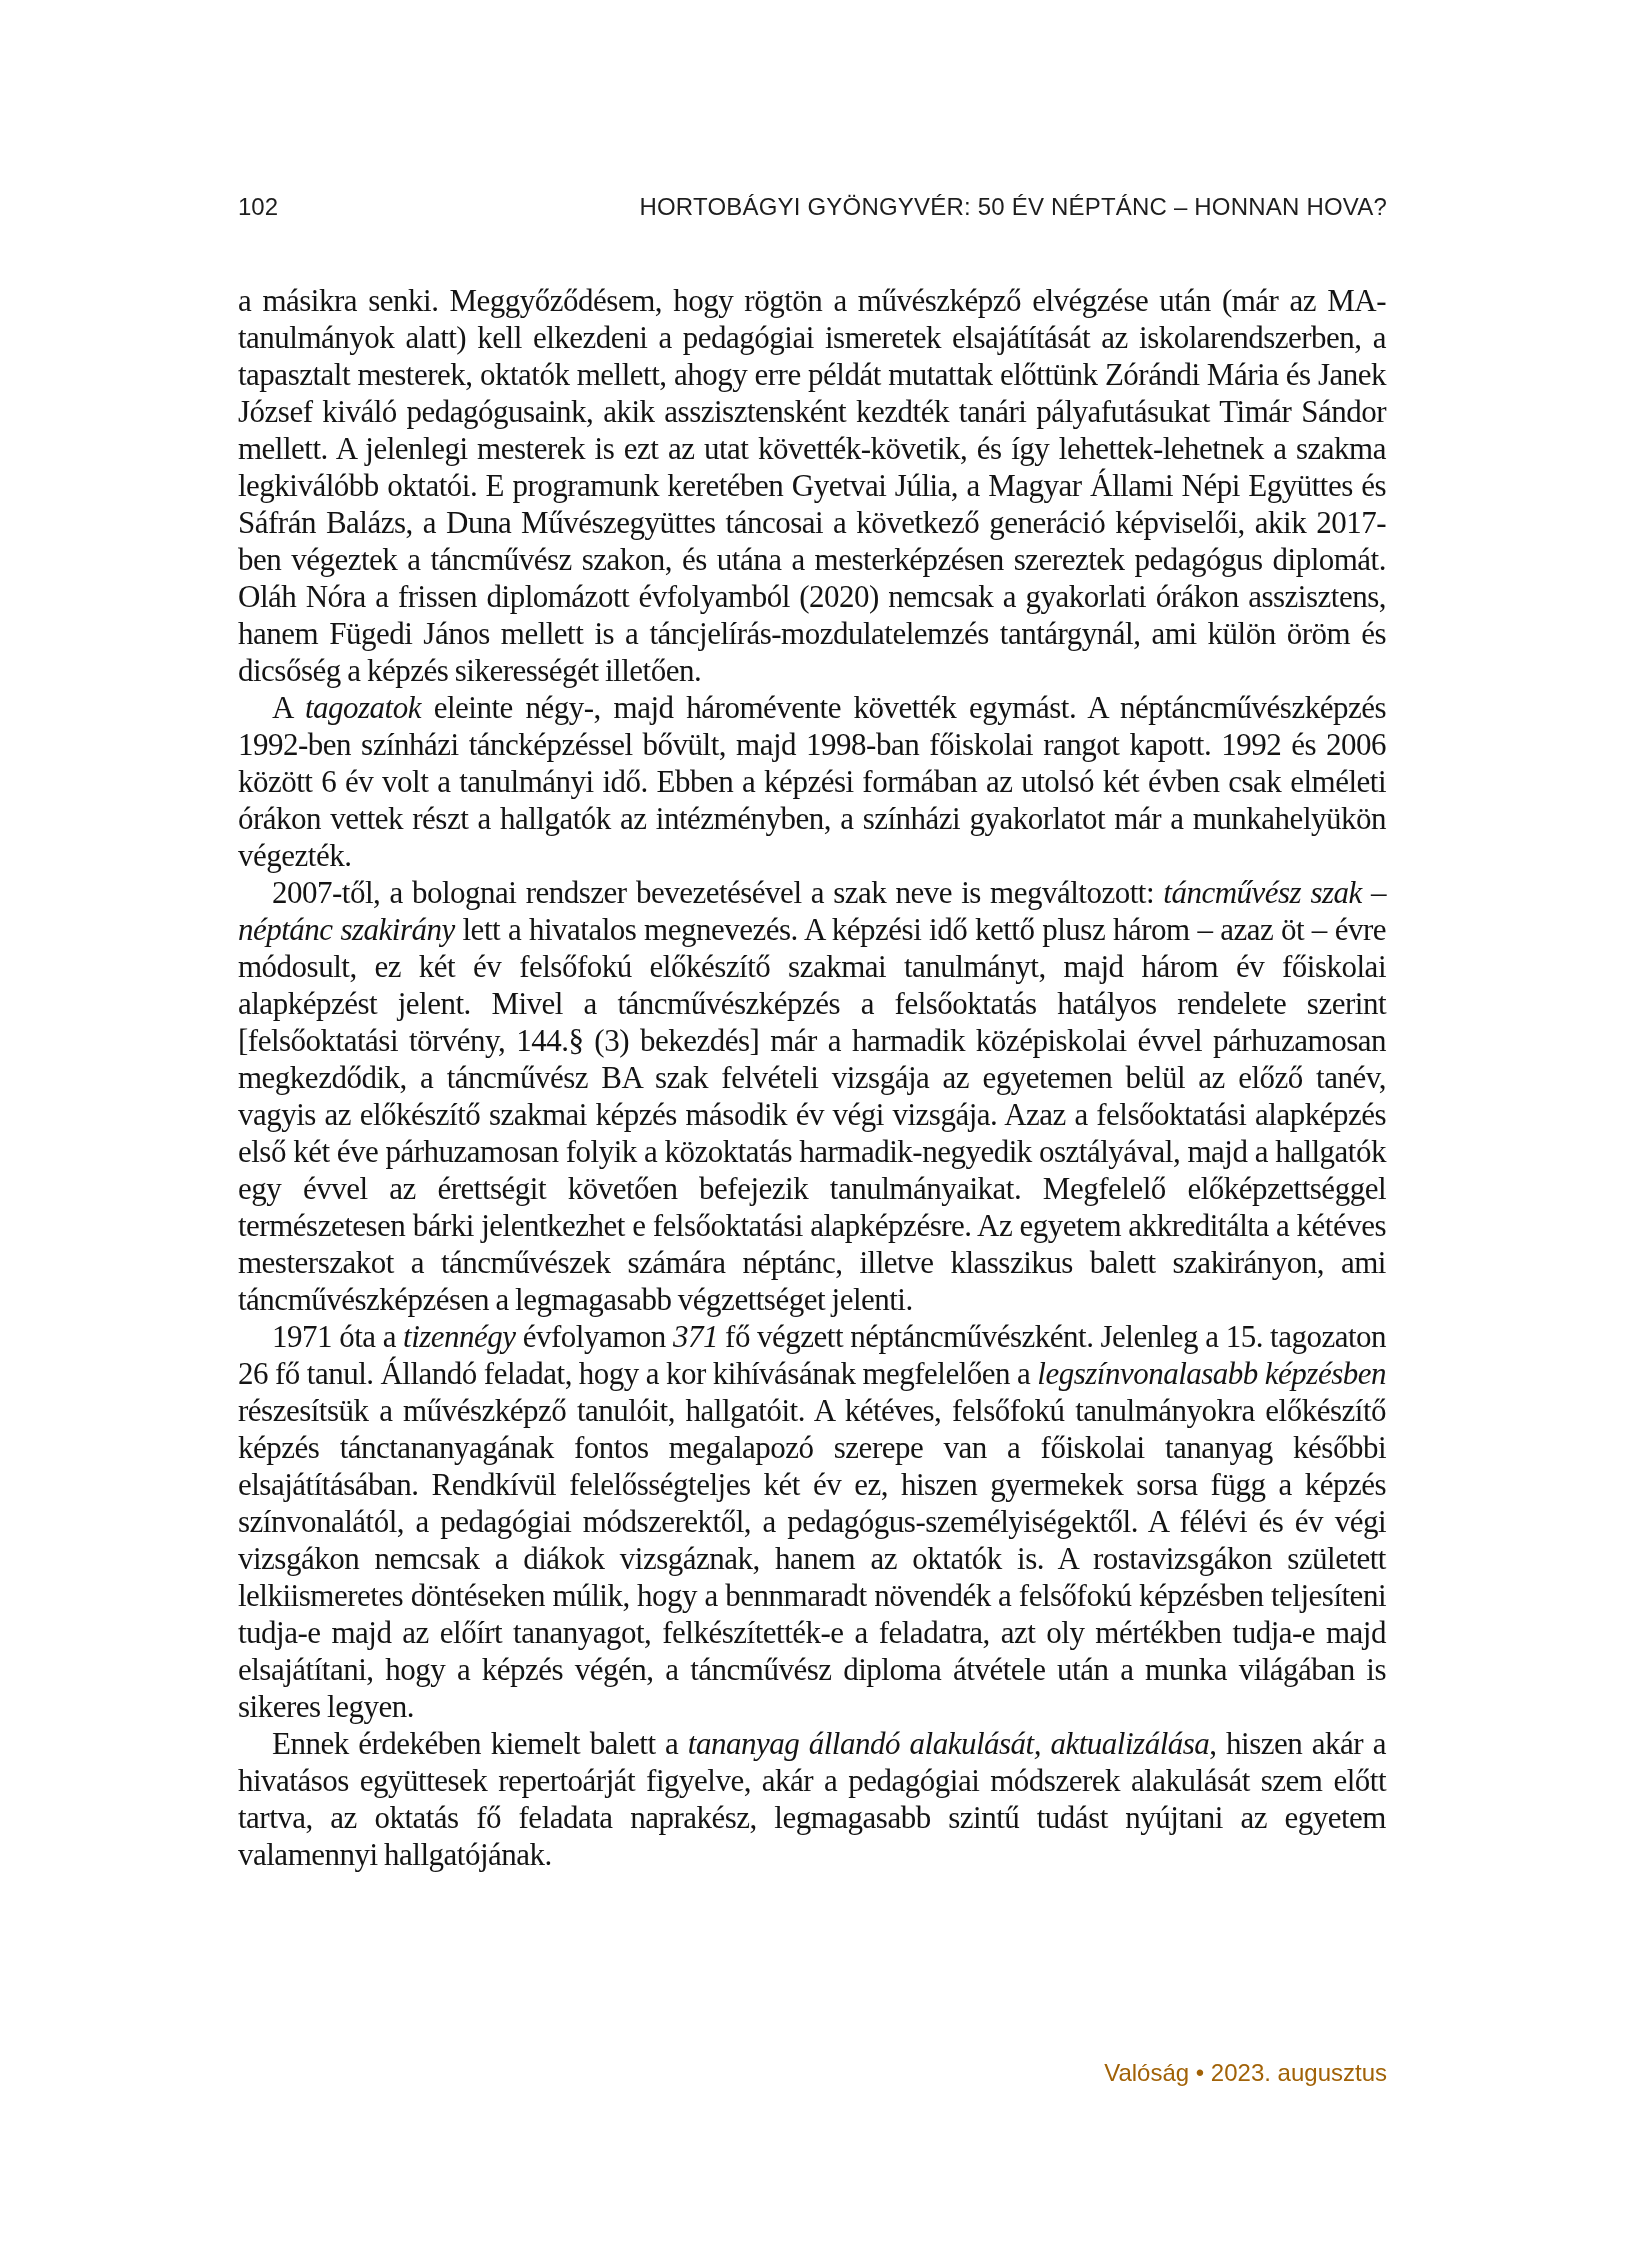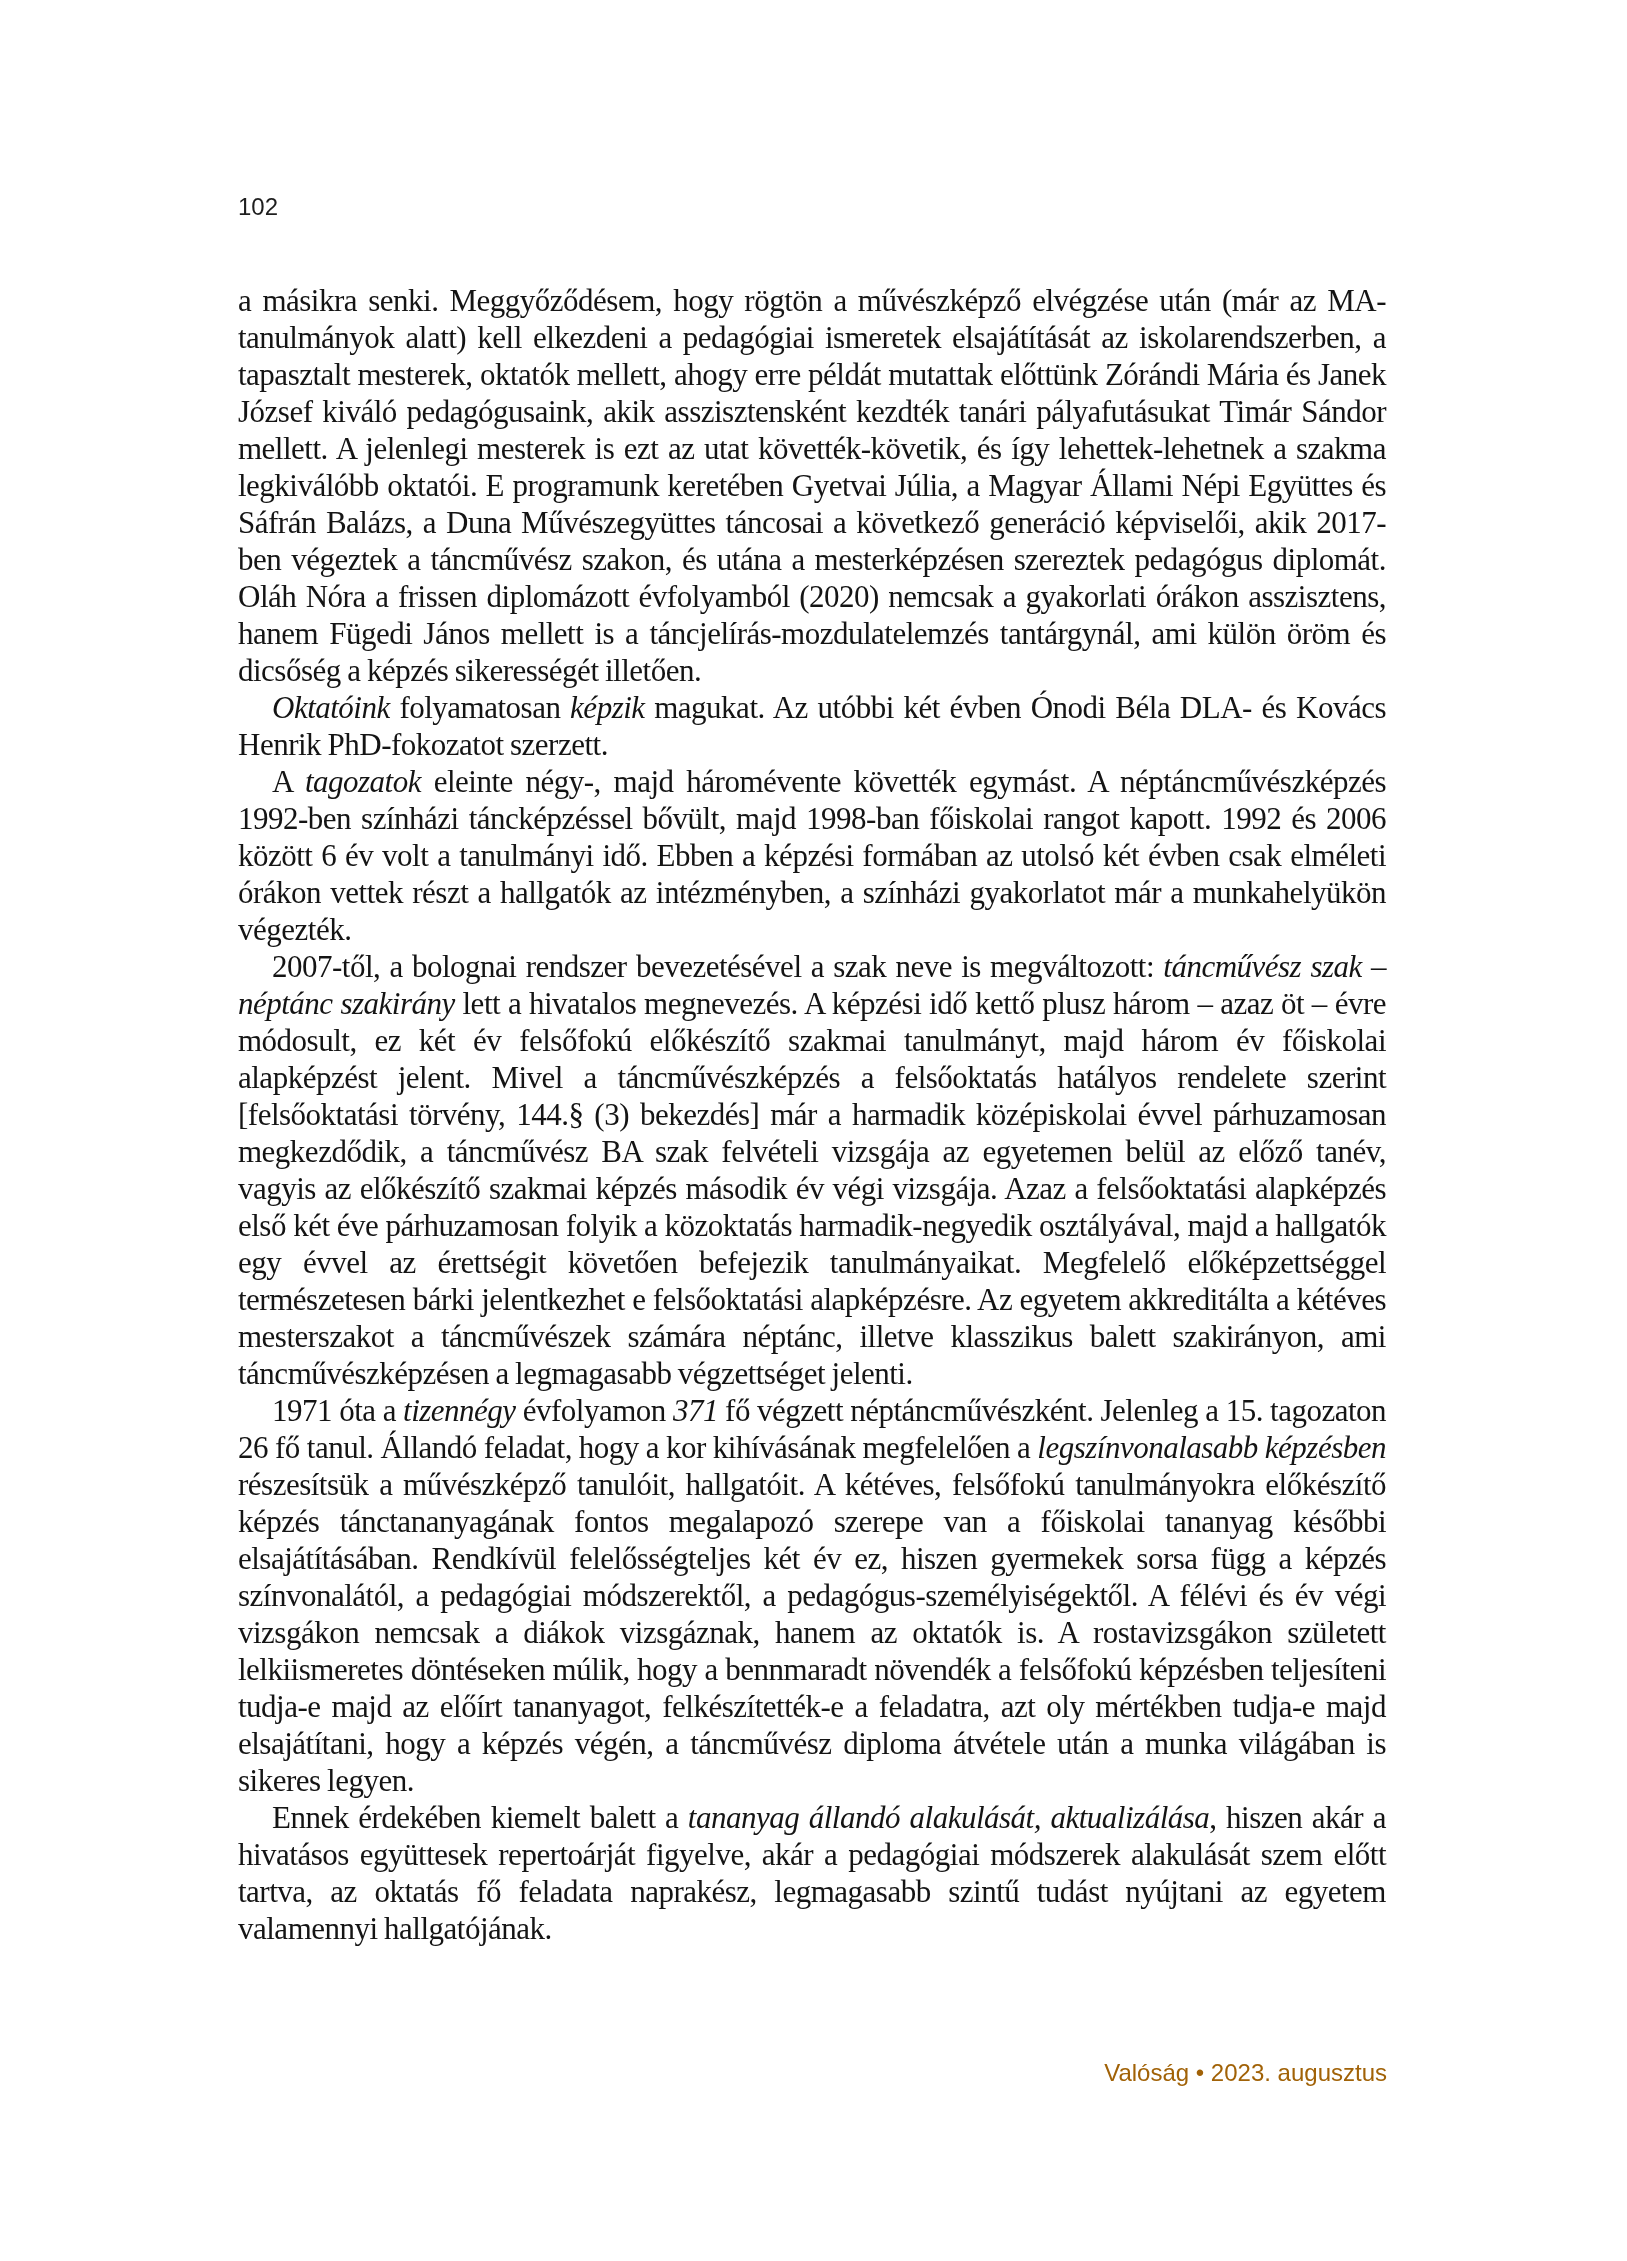--- a/index.html
+++ b/index.html
@@ -68,25 +68,25 @@
       font-size: 24px;
       line-height: 38px;
       color: #a16207;
     }
   </style>
 </head>
 <body>
 
 <header class="page-header">
   <span class="page-number">102</span>
+  <span class="running-title">HORTOBÁGYI GYÖNGYVÉR: 50 ÉV NÉPTÁNC – HONNAN HOVA?</span>
 </header>
 
 <main class="article-body">
   <p class="para first"><span>a másikra senki. Meggyőződésem, hogy rögtön a művészképző elvégzése után (már az MA-tanulmányok alatt) kell elkezdeni a pedagógiai ismeretek elsajátítását az iskolarendszerben, a tapasztalt mesterek, oktatók mellett, ahogy erre példát mutattak előttünk Zórándi Mária és Janek József kiváló pedagógusaink, akik asszisztensként kezdték tanári pályafutásukat Timár Sándor mellett. A jelenlegi mesterek is ezt az utat követték-követik, és így lehettek-lehetnek a szakma legkiválóbb oktatói. E programunk keretében Gyetvai Júlia, a Magyar Állami Népi Együttes és Sáfrán Balázs, a Duna Művészegyüttes táncosai a következő generáció képviselői, akik 2017-ben végeztek a táncművész szakon, és utána a mesterképzésen szereztek pedagógus diplomát. Oláh Nóra a frissen diplomázott évfolyamból (2020) nemcsak a gyakorlati órákon asszisztens, hanem Fügedi János mellett is a táncjelírás-mozdulatelemzés tantárgynál, ami külön öröm és dicsőség a képzés sikerességét illetően.</span></p>
-  <p class="para"><span class="it">Oktatóink</span><span> folyamatosan </span><span class="it">képzik</span><span> magukat. Az utóbbi két évben Ónodi Béla DLA- és Kovács Henrik PhD-fokozatot szerzett.</span></p>
   <p class="para"><span>A </span><span class="it">tagozatok</span><span> eleinte négy-, majd háromévente követték egymást. A néptáncművész­képzés 1992-ben színházi táncképzéssel bővült, majd 1998-ban főiskolai rangot kapott. 1992 és 2006 között 6 év volt a tanulmányi idő. Ebben a képzési formában az utolsó két évben csak elméleti órákon vettek részt a hallgatók az intézményben, a színházi gyakorla­tot már a munkahelyükön végezték.</span></p>
   <p class="para"><span>2007-től, a bolognai rendszer bevezetésével a szak neve is megváltozott: </span><span class="it">táncművész szak – néptánc szakirány</span><span> lett a hivatalos megnevezés. A képzési idő kettő plusz három – azaz öt – évre módosult, ez két év felsőfokú előkészítő szakmai tanulmányt, majd három év főiskolai alapképzést jelent. Mivel a táncművészképzés a felsőoktatás hatályos rendelete szerint [felsőoktatási törvény, 144.§ (3) bekezdés] már a harmadik középiskolai évvel párhuzamosan megkezdődik, a táncművész BA szak felvételi vizsgája az egyetemen belül az előző tanév, vagyis az előkészítő szakmai képzés második év végi vizsgája. Azaz a felsőoktatási alapképzés első két éve párhuzamosan folyik a közoktatás harmadik-negyedik osztályával, majd a hallgatók egy évvel az érettségit követően befejezik tanulmányaikat. Megfelelő előképzettséggel természetesen bárki jelentkezhet e felsőoktatási alapképzésre. Az egyetem akkreditálta a kétéves mesterszakot a táncművészek számára néptánc, illetve klasszikus balett szakirányon, ami táncművészképzésen a legmagasabb végzettséget jelenti.</span></p>
   <p class="para"><span>1971 óta a </span><span class="it">tizennégy</span><span> évfolyamon </span><span class="it">371</span><span> fő végzett néptáncművészként. Jelenleg a 15. tagozaton 26 fő tanul. Állandó feladat, hogy a kor kihívásának megfelelően a </span><span class="it">legszínvonalasabb képzésben</span><span> részesítsük a művészképző tanulóit, hallgatóit. A kétéves, felsőfokú tanulmányokra előkészítő képzés tánctananyagának fontos megalapozó szerepe van a főiskolai tananyag későbbi elsajátításában. Rendkívül felelősségteljes két év ez, hiszen gyermekek sorsa függ a képzés színvonalától, a pedagógiai módszerektől, a pedagógus-személyiségektől. A félévi és év végi vizsgákon nemcsak a diákok vizsgáznak, hanem az oktatók is. A rostavizsgákon született lelkiismeretes döntéseken múlik, hogy a bennmaradt növendék a felsőfokú képzésben teljesíteni tudja-e majd az előírt tananyagot, felkészítették-e a feladatra, azt oly mértékben tudja-e majd elsajátítani, hogy a képzés végén, a táncművész diploma átvétele után a munka világában is sikeres legyen.</span></p>
   <p class="para"><span>Ennek érdekében kiemelt balett a </span><span class="it">tananyag állandó alakulását, aktualizálása</span><span>, hiszen akár a hivatásos együttesek repertoárját figyelve, akár a pedagógiai módszerek alakulását szem előtt tartva, az oktatás fő feladata naprakész, legmagasabb szintű tudást nyújtani az egyetem valamennyi hallgatójának.</span></p>
 </main>
 
 <footer class="page-footer">
   <span>Valóság • 2023. augusztus</span>
 </footer>
 

